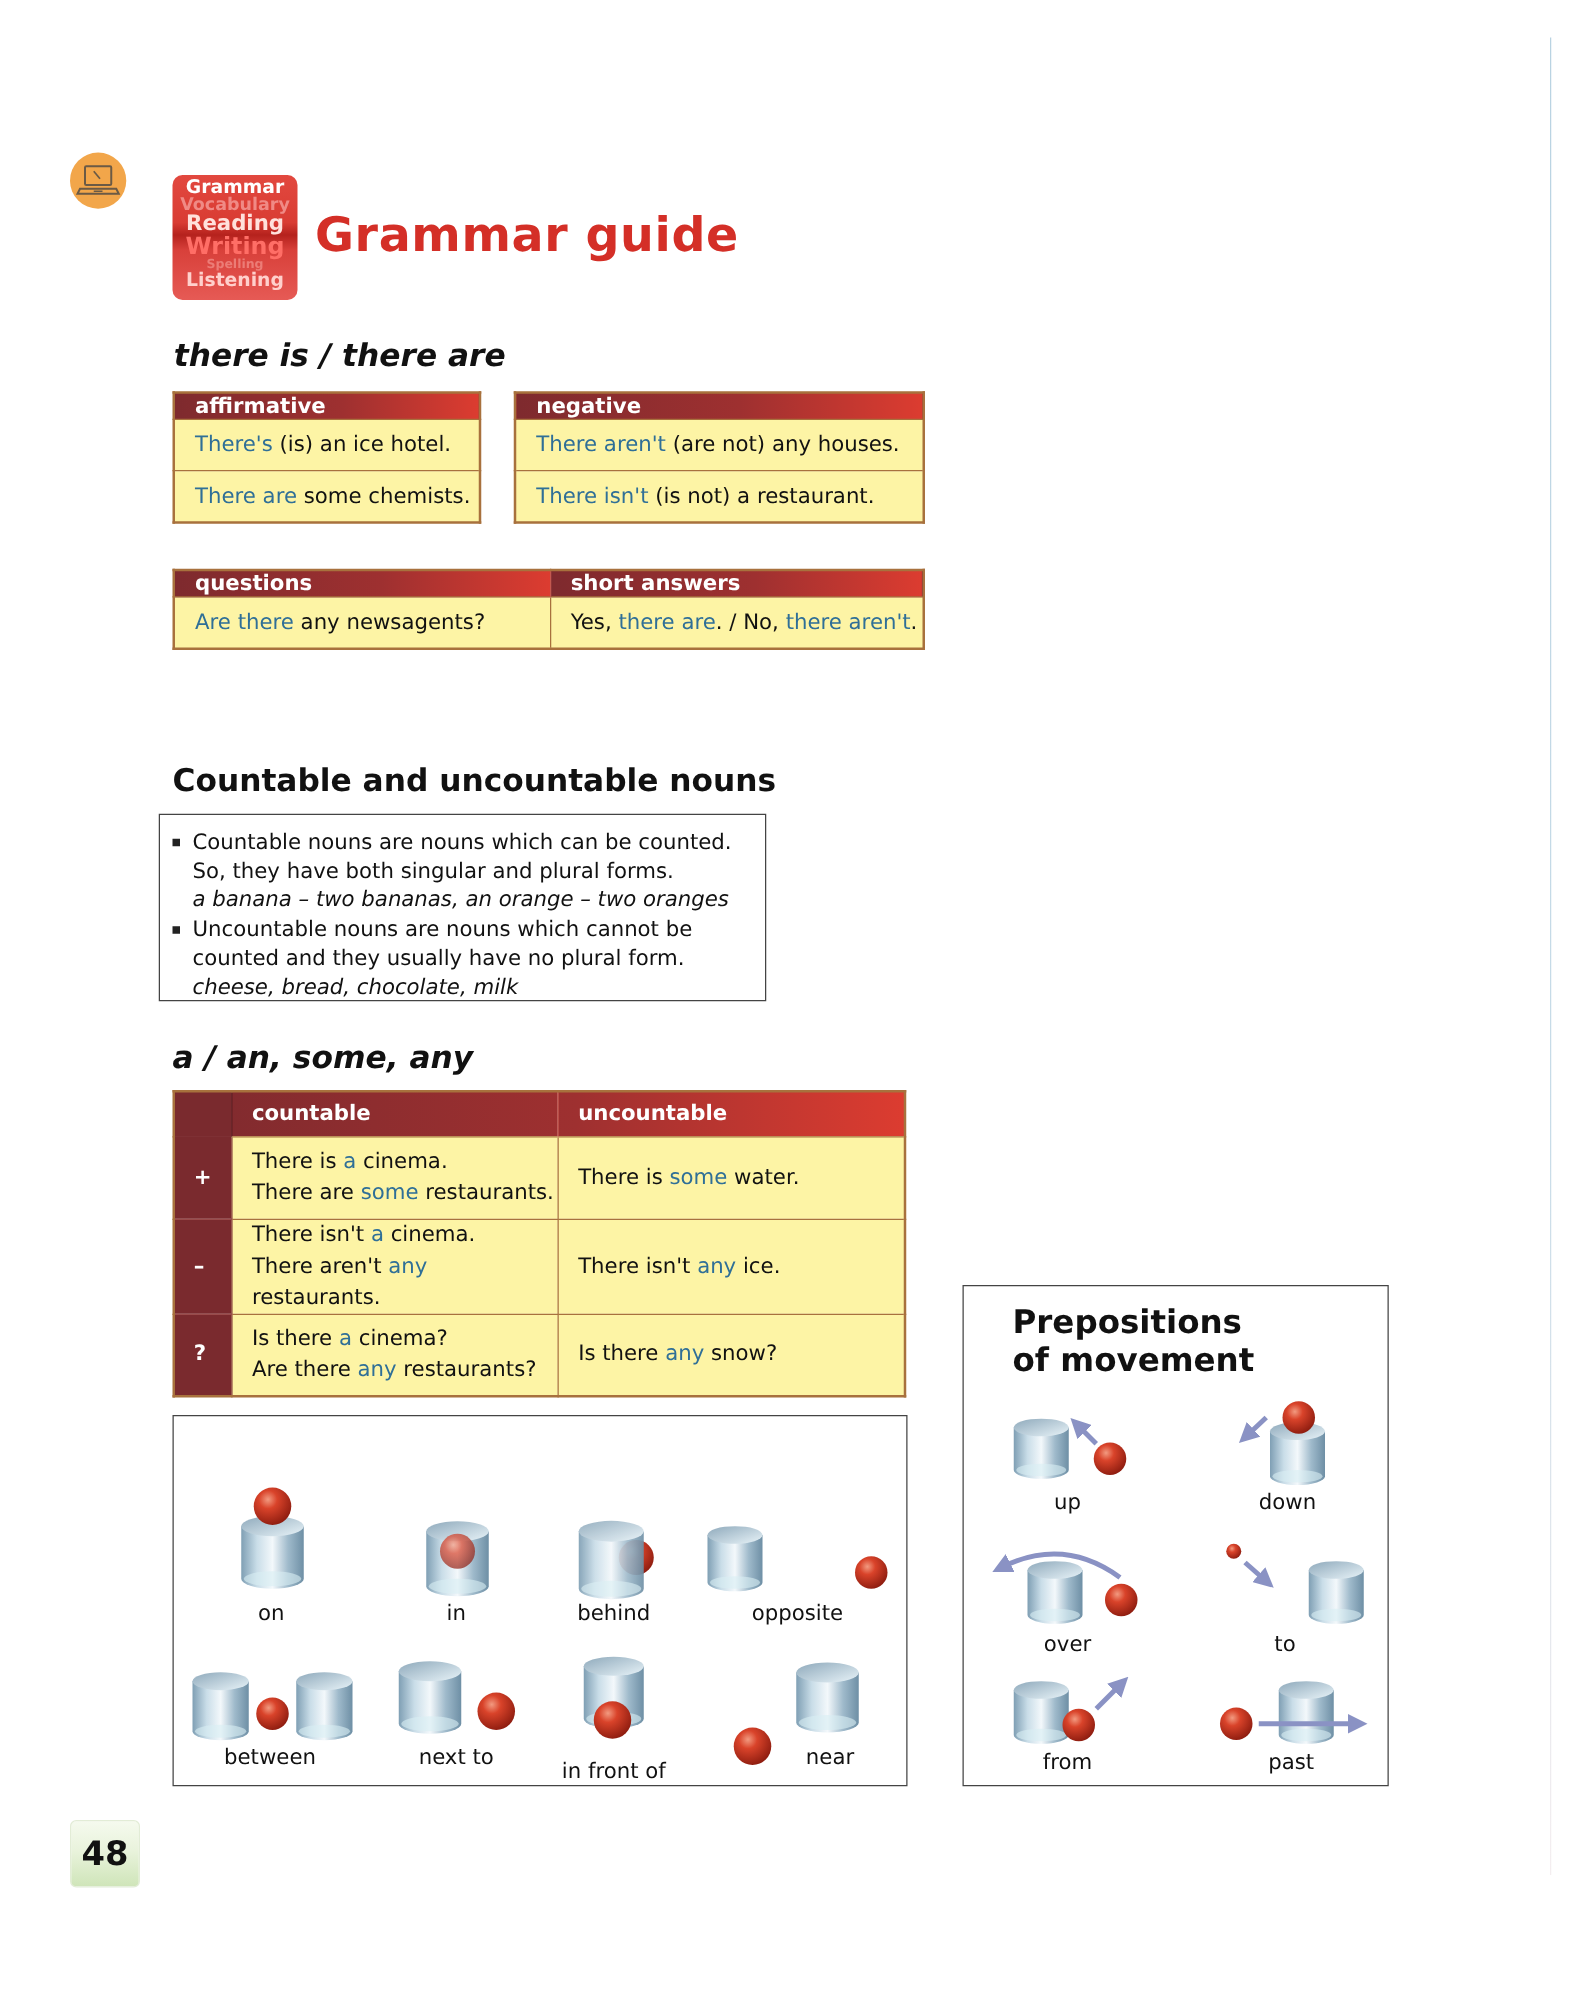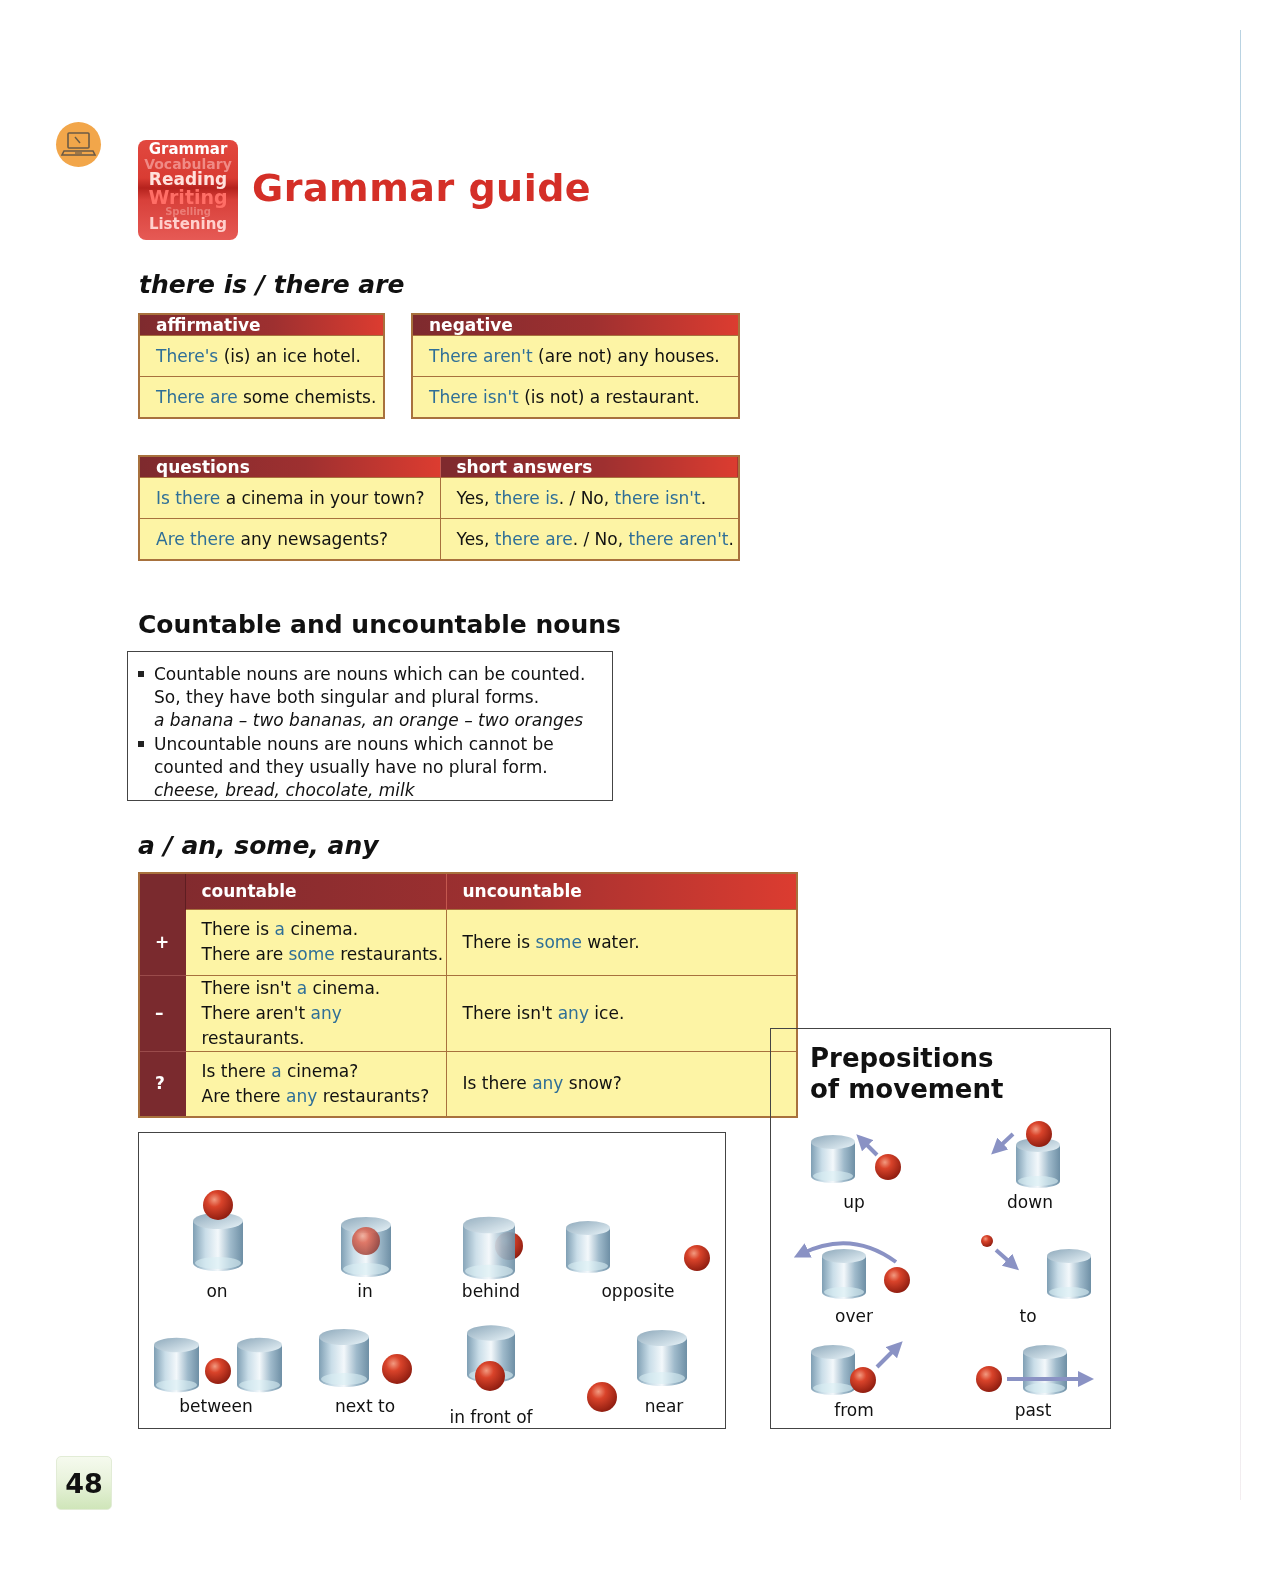--- a/index.html
+++ b/index.html
@@ -42,21 +42,21 @@
   .tbl-q { left: 138px; top: 455px; width: 602px; }
   .tbl-q th:first-child { border-right: 1px solid #c4584f; }
   .tbl-q td:first-child { width: 301px; }
 
   
   .count-box { left: 127px; top: 651px; width: 486px; height: 150px; border: 1.5px solid #444; padding: 11px 10px 0 10px; }
   .count-box .item { position: relative; padding-left: 16px; font-size: 17px; line-height: 23px; color: #111; }
   .count-box .item .bullet { position: absolute; left: 0; top: 8px; width: 6px; height: 6px; background: #222; }
 
   
-  table.at { position: absolute; left: 138px; top: 872px; width: 660px; border-collapse: collapse; border: 2px solid #a8713d; }
+  table.at { position: absolute; left: 138px; top: 872px; width: 587px; border-collapse: collapse; border: 2px solid #a8713d; }
   table.at th { height: 36px; text-align: left; padding-left: 16px; color: #fff; font-size: 17px; font-weight: bold;
                 background: transparent; }
   table.at thead tr { background: linear-gradient(90deg, #7e2a2e 0%, #9e3030 55%, #dc3c30 100%); }
   table.at th.sym { width: 46px; background: #7a2a2e; border-right: 1px solid #5e1d21; }
   table.at th.c1 { width: 261px; border-right: 1px solid #c4584f; }
   table.at td { background: #fdf4a5; border: 1px solid #a8713d; padding-left: 16px; font-size: 17px; height: 66px; line-height: 25px; }
   table.at td.sym { background: #7a2a2e; color: #fff; font-weight: bold; padding-left: 15px; border-color: #7a2a2e; border-bottom: 1px solid #9a4b4b; }
 
   
   .place-box { left: 138px; top: 1132px; width: 588px; height: 297px; border: 1.5px solid #444; }
@@ -130,24 +130,20 @@
 </table>
 
 <table class="gt tbl-q">
   <thead>
       <tr>
     <th>questions</th>
     <th>short answers</th>
   </tr>
     </thead>
   <tbody>
-    <tr>
-      <td><span class="hl">Is there</span><span> a cinema in your town?</span></td>
-      <td><span>Yes, </span><span class="hl">there is</span><span>. / No, </span><span class="hl">there isn't</span><span>.</span></td>
-    </tr>
     <tr>
       <td><span class="hl">Are there</span><span> any newsagents?</span></td>
       <td><span>Yes, </span><span class="hl">there are</span><span>. / No, </span><span class="hl">there aren't</span><span>.</span></td>
     </tr>
   </tbody>
 </table>
 
 <h2 class="abs sec-title t2">Countable and uncountable nouns</h2>
 <div class="abs count-box">
   <div class="item">

